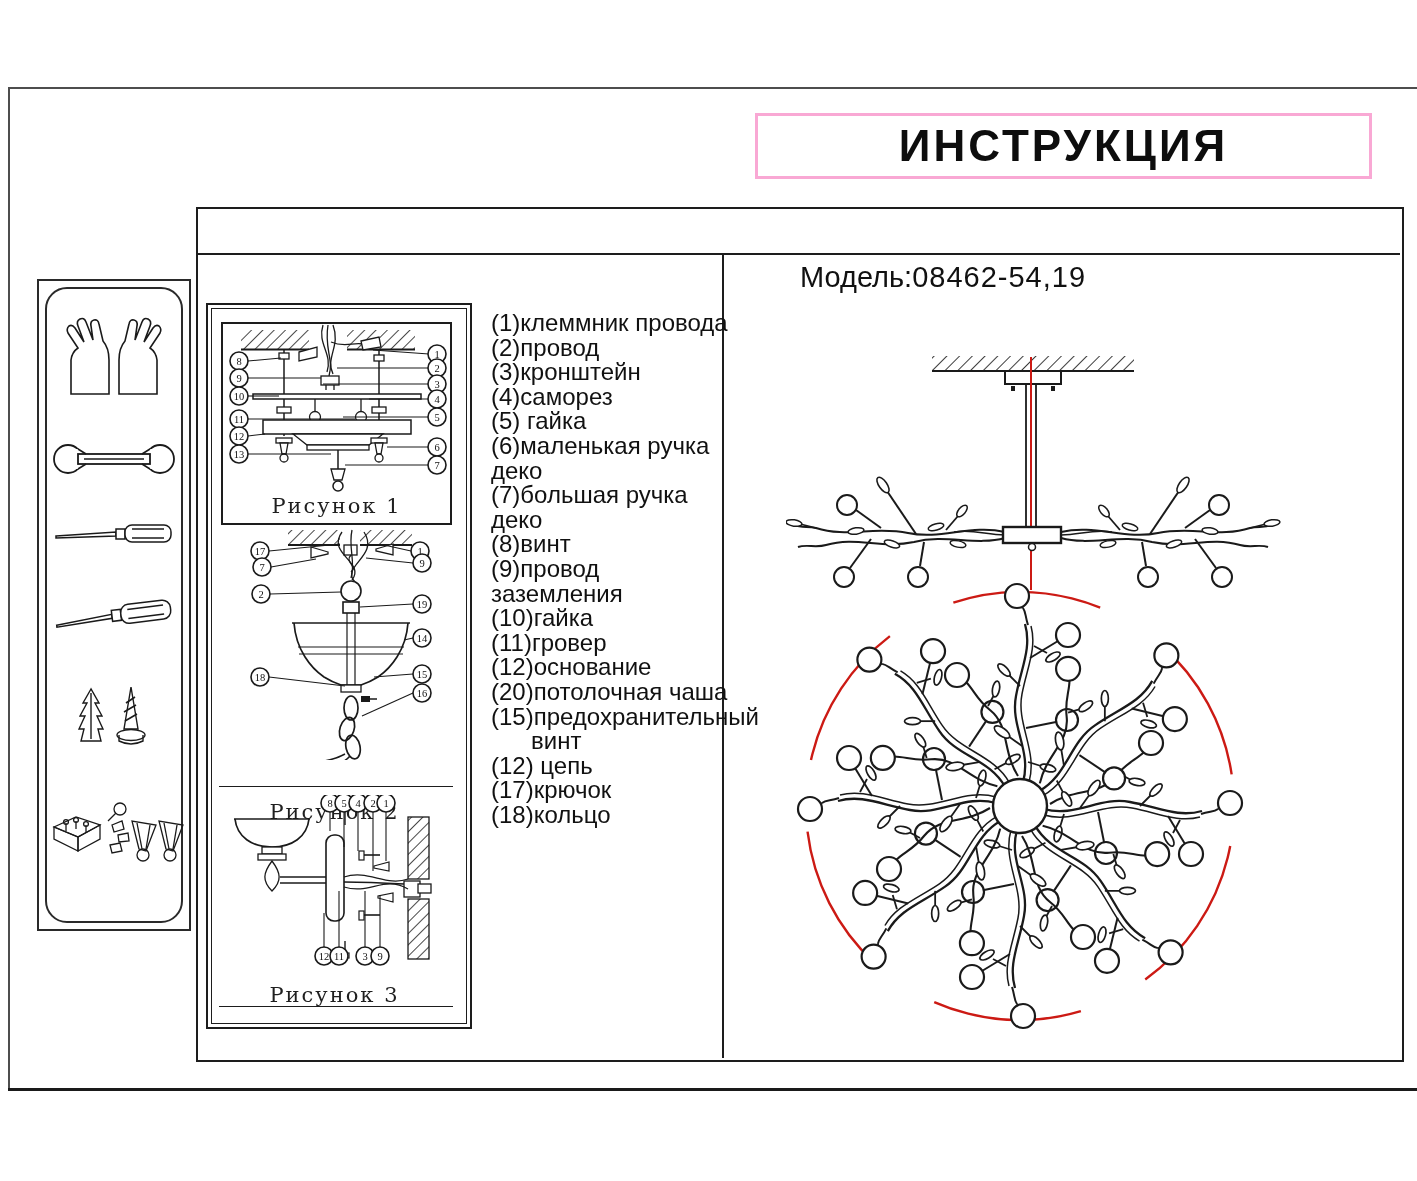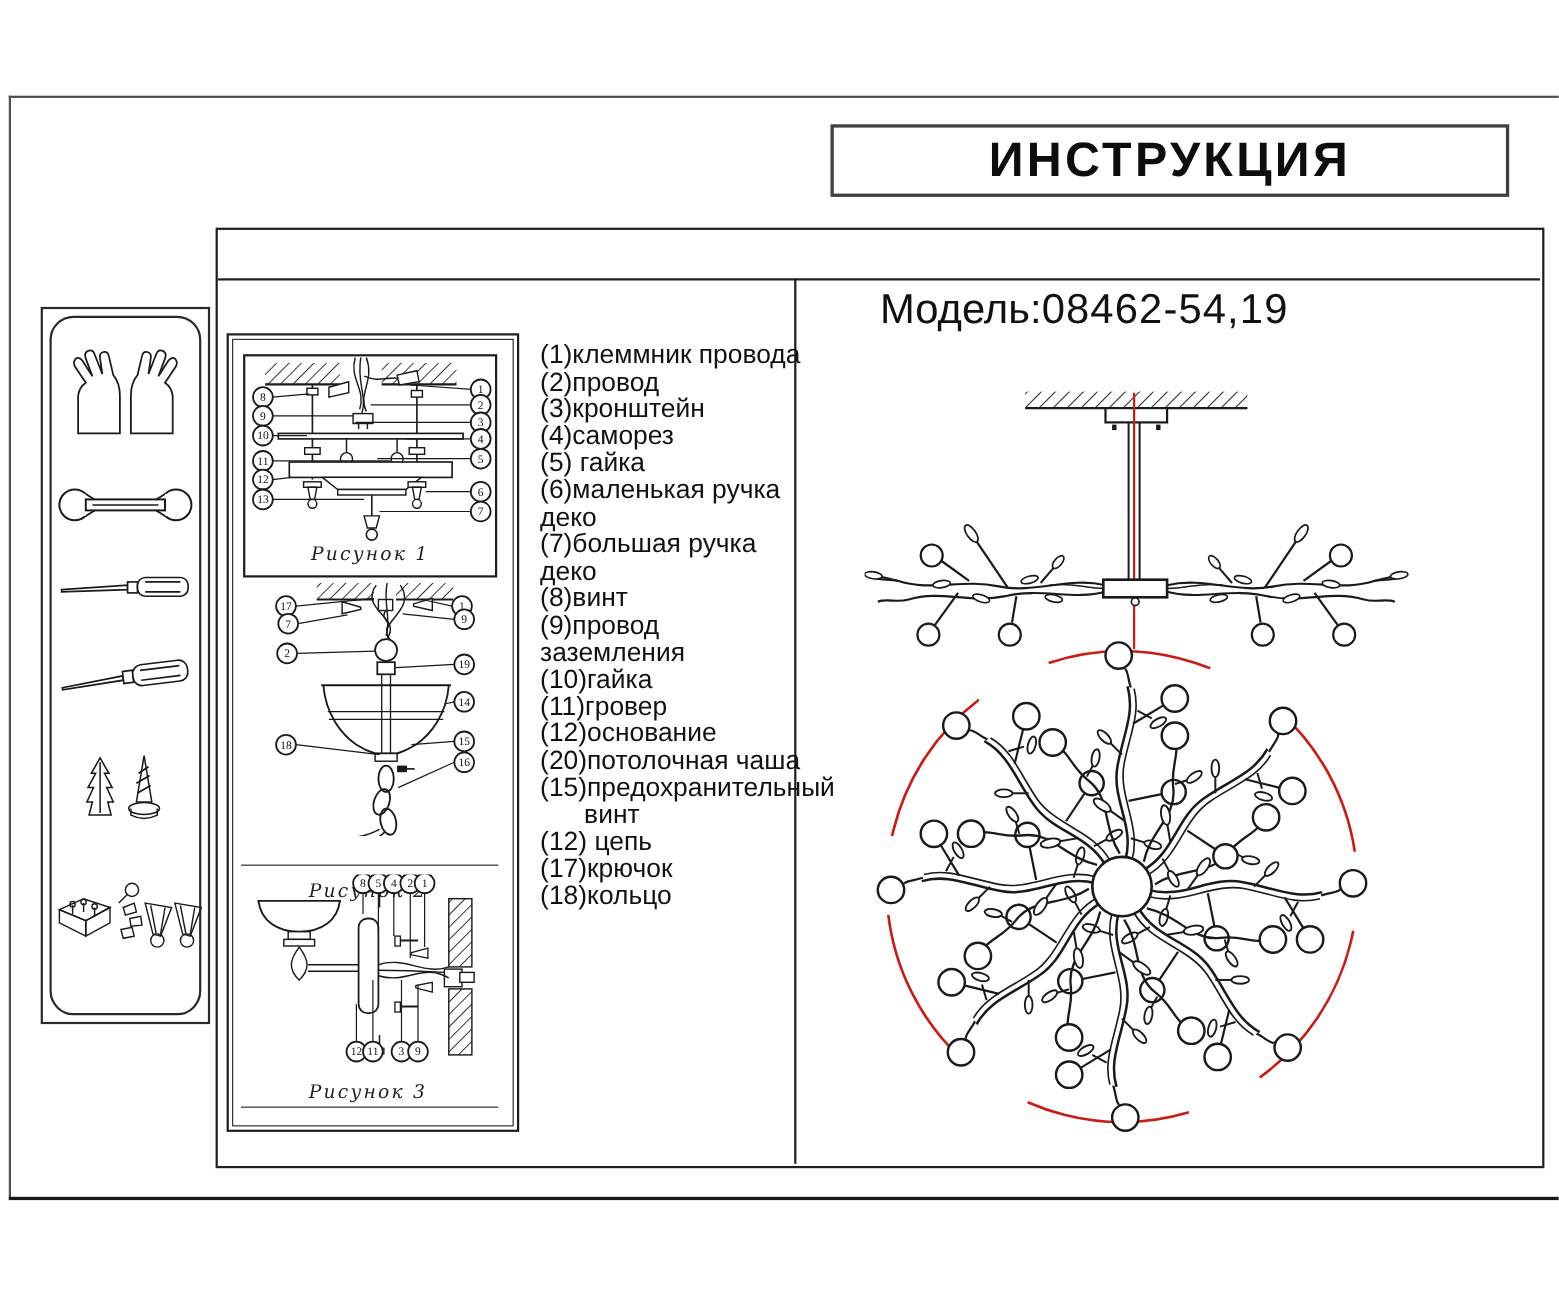--- a/index.html
+++ b/index.html
@@ -7,50 +7,50 @@
     width:1417px;height:1181px;position:relative;background:#fff;
     font-family:"Liberation Sans",sans-serif;color:#1a1a1a;overflow:hidden;
   }
   .abs{position:absolute}
   .hline{position:absolute;background:#4d4d4d;height:2px}
   .vline{position:absolute;background:#4d4d4d;width:2px}
 
   
   .title-box{
     position:absolute;left:755px;top:113px;width:611px;height:60px;
-    border:3px solid #404040;display:flex;align-items:center;justify-content:center;
+    border:3px solid #f9a8d4;display:flex;align-items:center;justify-content:center;
   }
   .title-box span{font-size:44px;font-weight:bold;letter-spacing:3px;color:#0d0d0d}
 
   
   .content-box{position:absolute;left:196px;top:207px;width:1204px;height:851px;border:2px solid #1d1d1d}
   .content-topband{position:absolute;left:198px;top:207px;width:1202px;height:46px;border-bottom:2px solid #1d1d1d}
   .divider-v{position:absolute;left:722px;top:253px;width:2px;height:805px;background:#1d1d1d}
 
   
   .sidebar{position:absolute;left:37px;top:279px;width:150px;height:648px;border:2px solid #2a2a2a}
   .sidebar-inner{position:absolute;inset:6px;border:2px solid #2a2a2a;border-radius:22px}
   .tool{position:absolute}
 
   
   .fig-panel{position:absolute;left:206px;top:303px;width:262px;height:722px;border:2px solid #1d1d1d}
   .fig-panel::after{content:'';position:absolute;inset:3px;border:1.5px solid #1d1d1d;pointer-events:none}
   .fig1-box{position:absolute;left:221px;top:322px;width:227px;height:199px;border:2px solid #1d1d1d}
   .fig-caption{
     position:absolute;text-align:center;font-family:"DejaVu Serif",serif;
-    font-size:17px;letter-spacing:2px;color:#1f1f1f;width:227px;left:221px;font-style:italic;
+    font-size:21px;letter-spacing:2px;color:#1f1f1f;width:227px;left:221px;
   }
   .fig-sep{position:absolute;left:219px;width:234px;height:0;border-top:1.5px solid #1d1d1d}
 
   
   .parts-list{position:absolute;left:491px;top:311px;width:238px;font-size:24px;line-height:24.6px;color:#111}
   .parts-item{white-space:pre-wrap}
 
   
-  .model-line{position:absolute;left:800px;top:261px;width:500px;font-size:38px;color:#111}
+  .model-line{position:absolute;left:800px;top:261px;width:500px;font-size:29px;color:#111}
   .model-line .val{letter-spacing:1px}
 
   
   svg{display:block}
   .ln{stroke:#1a1a1a;fill:none}
   .fw{fill:#fff;stroke:#1a1a1a}
   .cc{fill:#fff;stroke:#1a1a1a;stroke-width:1.6}
   text.co{font-family:"Liberation Serif",serif;font-size:10.5px;fill:#111;text-anchor:middle}
   .redl{stroke:#cc1a14;fill:none}
 </style>

